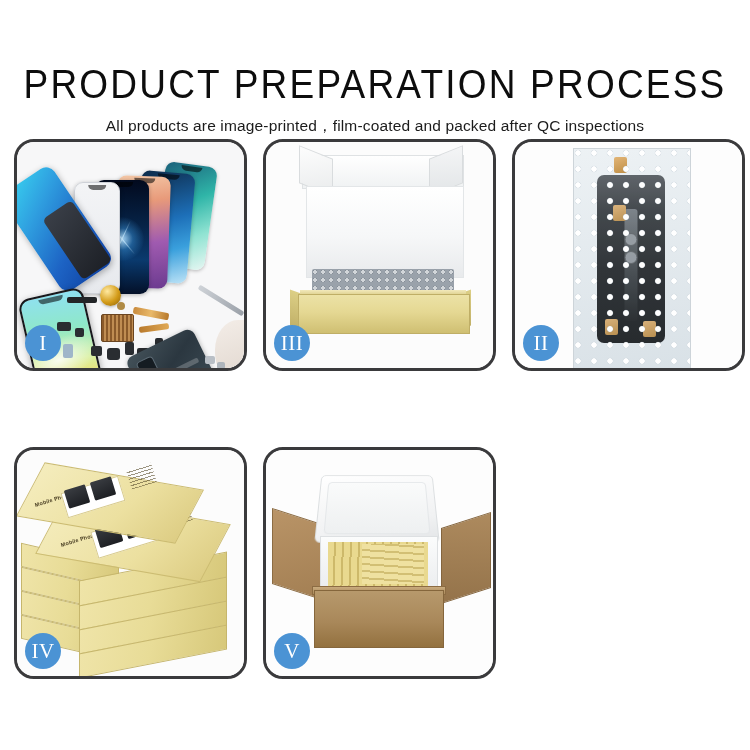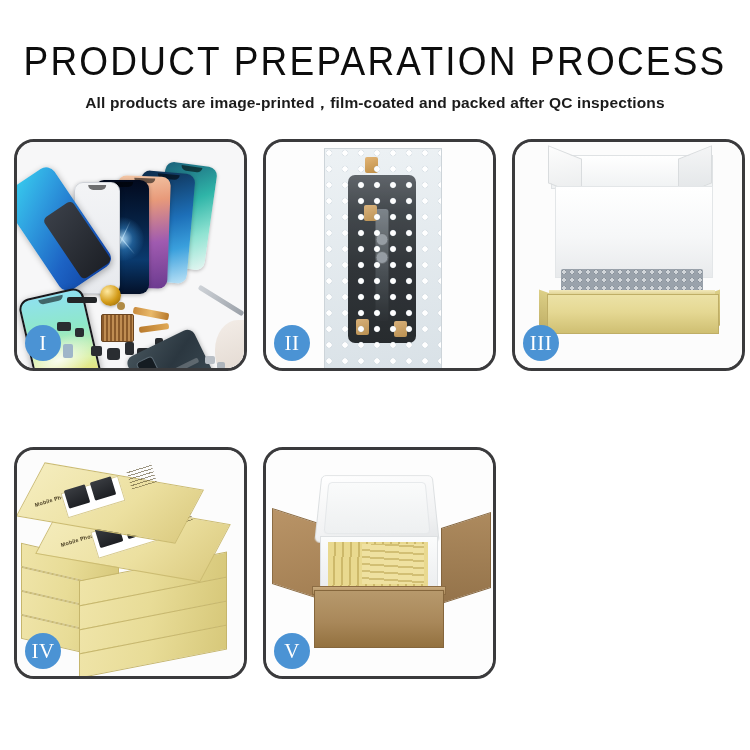--- a/index.html
+++ b/index.html
@@ -10,38 +10,38 @@
   body {
     width: 750px;
     height: 750px;
     overflow: hidden;
     font-family: "Liberation Sans", sans-serif;
     position: relative;
   }
 
   
   .header {
-    padding-top: 40px;
+    padding-top: 63px;
     text-align: center;
   }
   .title {
     font-family: "Liberation Sans", sans-serif;
     font-size: 37px;
     font-weight: 400;
     color: #0d0d0d;
     letter-spacing: 2.2px;
     line-height: 1;
     transform: scaleY(1.12);
     transform-origin: center top;
     white-space: nowrap;
   }
   .subtitle {
     margin-top: 16px;
     font-size: 15.5px;
-    font-weight: 700;
+    font-weight: 400;
     color: #1b1b1b;
     letter-spacing: 0.15px;
     white-space: nowrap;
   }
 
   
   .grid {
     position: absolute;
     left: 14px;
     top: 139px;
@@ -493,55 +493,55 @@
       </div>
 
       <div class="tweezer"></div>
       <div class="hand"></div>
       <div class="tiny" style="left:188px;top:214px;width:10px;height:8px;background:#b9bfc6;"></div>
       <div class="tiny" style="left:200px;top:220px;width:8px;height:7px;background:#aeb5bc;"></div>
     </div>
     <div class="badge">I</div>
   </div>
 
-  <div class="panel p2">
-    <div class="scene">
-      <div class="bg"></div>
-      <div class="bubblebag">
-        <div class="bagpart">
-          <span class="col"></span>
-          <span class="dot" style="top:58px;"></span>
-          <span class="dot" style="top:76px;"></span>
-          <span class="tape" style="left:16px;top:30px;"></span>
-          <span class="tape" style="left:8px;top:144px;"></span>
-          <span class="tape" style="left:46px;top:146px;"></span>
-        </div>
-        <span class="tape" style="left:40px;top:8px;"></span>
-        <div class="bubbletex"></div>
-      </div>
-    </div>
-    <div class="badge">II</div>
-  </div>
-
   <div class="panel p3">
     <div class="scene">
       <div class="bg"></div>
       <div class="box3-lidback"></div>
       <div class="box3-lidL"></div>
       <div class="box3-lidR"></div>
       <div class="box3-foam"></div>
       <div class="box3-bubble"></div>
       <div class="box3-tabL"></div>
       <div class="box3-tabR"></div>
       <div class="box3-rim"></div>
       <div class="box3-front"></div>
     </div>
     <div class="badge">III</div>
   </div>
 
+  <div class="panel p2">
+    <div class="scene">
+      <div class="bg"></div>
+      <div class="bubblebag">
+        <div class="bagpart">
+          <span class="col"></span>
+          <span class="dot" style="top:58px;"></span>
+          <span class="dot" style="top:76px;"></span>
+          <span class="tape" style="left:16px;top:30px;"></span>
+          <span class="tape" style="left:8px;top:144px;"></span>
+          <span class="tape" style="left:46px;top:146px;"></span>
+        </div>
+        <span class="tape" style="left:40px;top:8px;"></span>
+        <div class="bubbletex"></div>
+      </div>
+    </div>
+    <div class="badge">II</div>
+  </div>
+
   <div class="panel p4">
     <div class="scene">
       <div class="bg"></div>
       <div class="stack">
 
         <div class="kbox" style="left:4px;top:176px;width:96px;height:22px;transform:skewY(13deg);"></div>
         <div class="kbox" style="left:4px;top:152px;width:96px;height:22px;transform:skewY(13deg);"></div>
         <div class="kbox" style="left:4px;top:128px;width:96px;height:22px;transform:skewY(13deg);"></div>
         <div class="kbox" style="left:4px;top:104px;width:96px;height:22px;transform:skewY(13deg);"></div>
 

